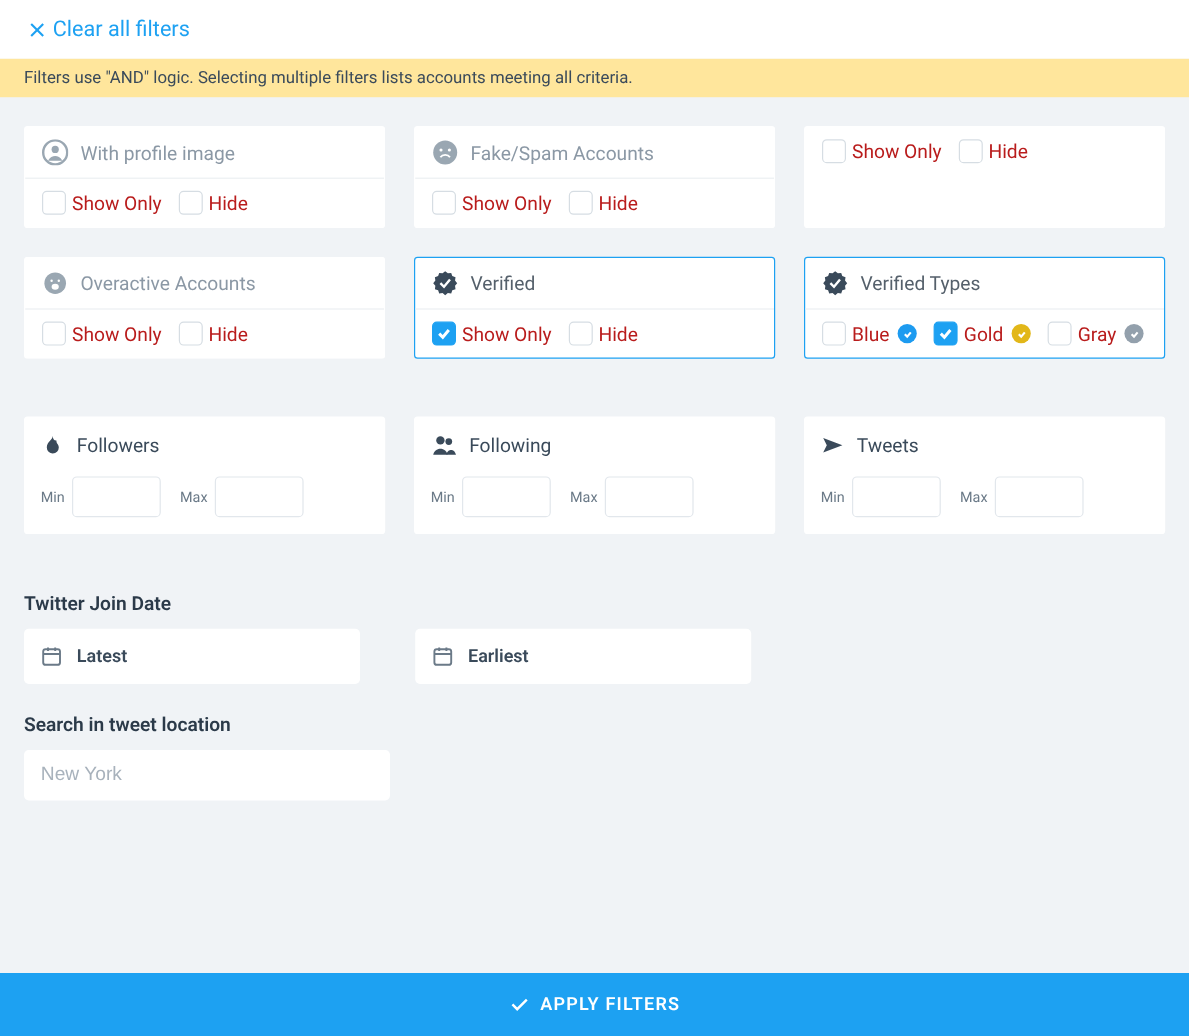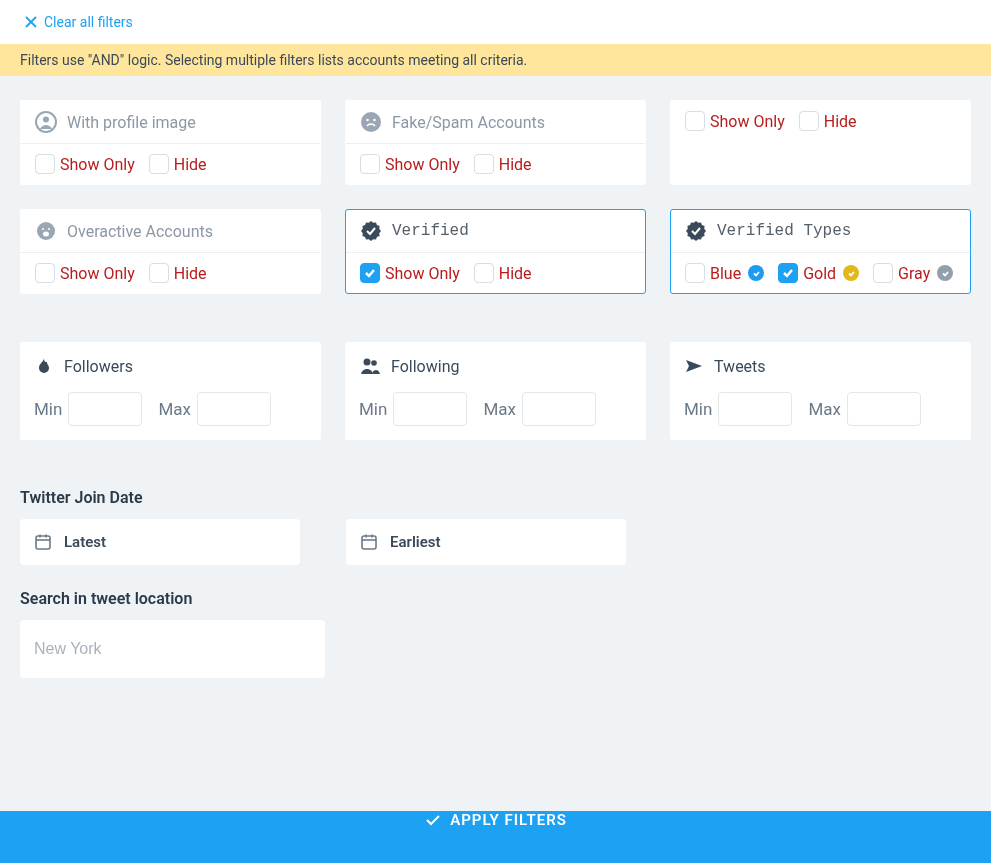--- a/index.html
+++ b/index.html
@@ -1,56 +1,56 @@
 <!DOCTYPE html>
 <html><head>
 <meta charset="utf-8">
 <style>
 * { box-sizing: border-box; margin: 0; padding: 0; }
 body { font-family: -apple-system, BlinkMacSystemFont, "Segoe UI", Roboto, Helvetica, Arial, sans-serif; background: #f0f3f6; color: #3a4a5a; width: 991px; }
 .header { background: #fff; display: flex; align-items: center; justify-content: space-between; padding: 14px 24px; }
 .header-left { display: flex; align-items: center; gap: 18px; }
 .back-arrow { cursor: pointer; color: #3a4a5a; }
 .page-title { font-size: 20px; font-weight: 600; color: #2b3a49; }
-.clear-filters { display: flex; align-items: center; gap: 6px; color: #1da1f2; cursor: pointer; font-size: 14px; }
+.clear-filters { display: flex; align-items: center; gap: 6px; color: #1da1f2; cursor: pointer; font-size: 18px; }
 .notice-bar { background: #ffe69c; padding: 8px 20px; font-size: 14px; color: #3a4a5a; }
 .grid { display: grid; grid-template-columns: repeat(3, 1fr); gap: 24px; padding: 24px 20px 24px 20px; }
 .card { background: #fff; border: 1.5px solid transparent; border-radius: 3px; }
 .card.active { border-color: #1da1f2; }
 .card-head { display: flex; align-items: center; gap: 10px; padding: 10px 14px; border-bottom: 1px solid #eceff2; }
 .card-head .icon { width: 22px; height: 22px; display: flex; align-items: center; justify-content: center; color: #9aa7b2; }
 .card-title { color: #8b98a5; font-size: 16px; }
-.card.active .card-title { color: #55606b; font-family: Liberation Mono, monospace; }
+.card.active .card-title { color: #55606b; }
 .card-body { padding: 10px 14px; display: flex; align-items: center; gap: 14px; flex-wrap: wrap; }
 .cb { display: flex; align-items: center; gap: 5px; cursor: pointer; }
 .cb-box { width: 20px; height: 20px; border: 1px solid #d6dde3; border-radius: 4px; display: flex; align-items: center; justify-content: center; background: #fff; }
 .cb-box.checked { background: #1da1f2; border-color: #1da1f2; }
 .cb-box.checked svg { display: block; }
 .cb-box svg { display: none; color: #fff; }
 .cb-label { font-size: 16px; color: #b91c1c; }
 .badge { width: 16px; height: 16px; border-radius: 50%; display: inline-flex; align-items: center; justify-content: center; margin-left: 2px; }
 .badge.blue { background: #1d9bf0; }
 .badge.gold { background: #e2b719; }
 .badge.gray { background: #93a0ac; }
 .badge svg { color: #fff; }
 .metric-card { background: #fff; border-radius: 3px; padding: 14px; }
 .metric-head { display: flex; align-items: center; gap: 10px; margin-bottom: 16px; }
 .metric-title { font-size: 16px; color: #3a4a5a; }
 .minmax-row { display: flex; gap: 16px; align-items: center; }
 .mm { display: flex; align-items: center; gap: 6px; }
-.mm-label { font-size: 17px; color: #6b7a88; }
+.mm-label { font-size: 12px; color: #6b7a88; }
 .mm-input { width: 74px; height: 34px; border: 1px solid #e2e7ec; border-radius: 4px; padding: 4px 8px; font-size: 14px; }
 .section-title { font-size: 16px; font-weight: 600; color: #2b3a49; padding: 24px 20px 12px; }
 .date-grid { display: grid; grid-template-columns: 280px 280px; gap: 46px; padding: 0 20px; }
 .date-card { background: #fff; border-radius: 4px; padding: 14px; display: flex; align-items: center; gap: 12px; }
 .date-label { font-size: 15px; font-weight: 600; color: #3a4a5a; }
 .loc-wrap { padding: 0 20px 80px; }
-.loc-input { width: 305px; height: 58px; background: #fff; border: none; border-radius: 4px; padding: 10px 14px; font-size: 16px; color: #3a4a5a; }
+.loc-input { width: 305px; height: 42px; background: #fff; border: none; border-radius: 4px; padding: 10px 14px; font-size: 16px; color: #3a4a5a; }
 .loc-input::placeholder { color: #a8b2bc; }
-.apply-bar { position: fixed; bottom: 0; left: 0; width: 991px; background: #1da1f2; color: #fff; display: flex; align-items: flex-start; justify-content: center; gap: 8px; height: 52px; cursor: pointer; font-size: 15px; font-weight: 600; letter-spacing: 1px; }
+.apply-bar { position: fixed; bottom: 0; left: 0; width: 991px; background: #1da1f2; color: #fff; display: flex; align-items: center; justify-content: center; gap: 8px; height: 52px; cursor: pointer; font-size: 15px; font-weight: 600; letter-spacing: 1px; }
 svg { display: block; }
 </style>
 </head>
 <body>
 
 <div class="header">
   <div class="clear-filters">
     <svg width="14" height="14" viewBox="0 0 14 14" stroke="currentColor" stroke-width="1.8">
         <line x1="2" y1="2" x2="12" y2="12"></line>
         <line x1="12" y1="2" x2="2" y2="12"></line>

